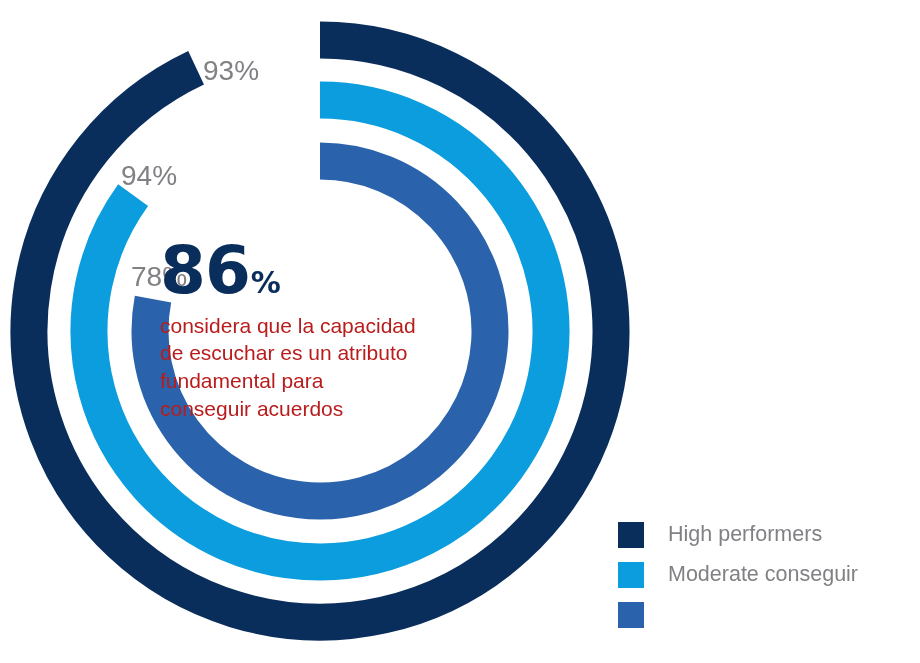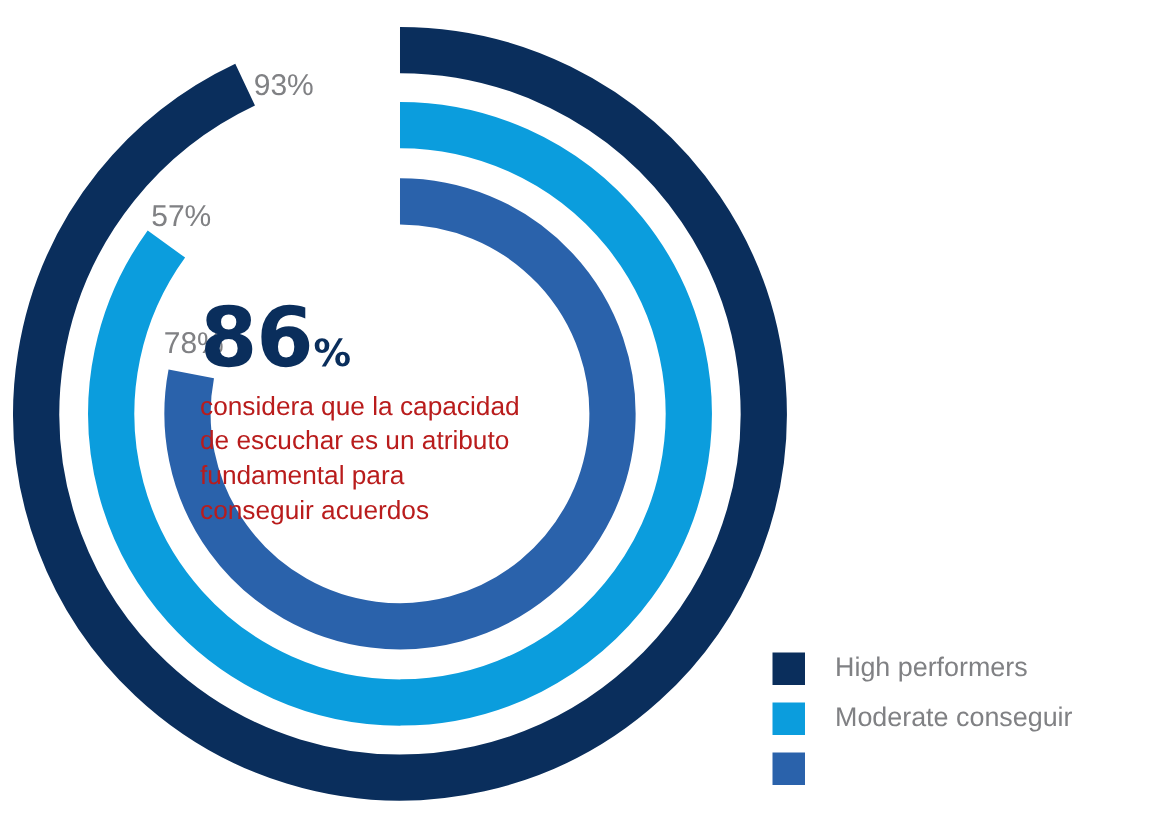--- a/index.html
+++ b/index.html
@@ -66,21 +66,21 @@
     font-size: 21px;
     line-height: 1.32;
     color: #b91c1c;
     white-space: pre-line;
   }
 
   
   .arc-label {
     position: absolute;
     font-family: "Liberation Sans", sans-serif;
-    font-size: 24px;
+    font-size: 28px;
     color: #808184;
     white-space: nowrap;
   }
   #arc-label-0 { left: 203px; top: 55px; }
   #arc-label-1 { left: 121px; top: 160px; }
   #arc-label-2 { left: 131px; top: 261px; }
 
   
   .legend {
     position: absolute;
@@ -112,21 +112,21 @@
 
   <svg class="chart-svg" viewBox="0 0 920 663">
     <g>
       <path id="ring-arc-0" fill="none" stroke-linecap="butt" d="M 320.00 40.00 A 291 291 0 1 1 196.10 67.70" stroke="#0a2e5c" stroke-width="37"></path>
       <path id="ring-arc-1" fill="none" stroke-linecap="butt" d="M 320.00 100.00 A 231 231 0 1 1 133.12 195.22" stroke="#0b9ddd" stroke-width="37"></path>
       <path id="ring-arc-2" fill="none" stroke-linecap="butt" d="M 320.00 161.00 A 170 170 0 1 1 153.01 299.15" stroke="#2a62ab" stroke-width="37"></path>
     </g>
   </svg>
 
   <div class="arc-label" id="arc-label-0">93%</div>
-  <div class="arc-label" id="arc-label-1">57%</div>
+  <div class="arc-label" id="arc-label-1">94%</div>
   <div class="arc-label" id="arc-label-2">78%</div>
 
   <div class="center-block">
     <div>
       <span class="big-number">86</span><span class="big-number-suffix">%</span>
     </div>
     <div class="center-caption">considera que la capacidad
 de escuchar es un atributo
 fundamental para
 conseguir acuerdos</div>

